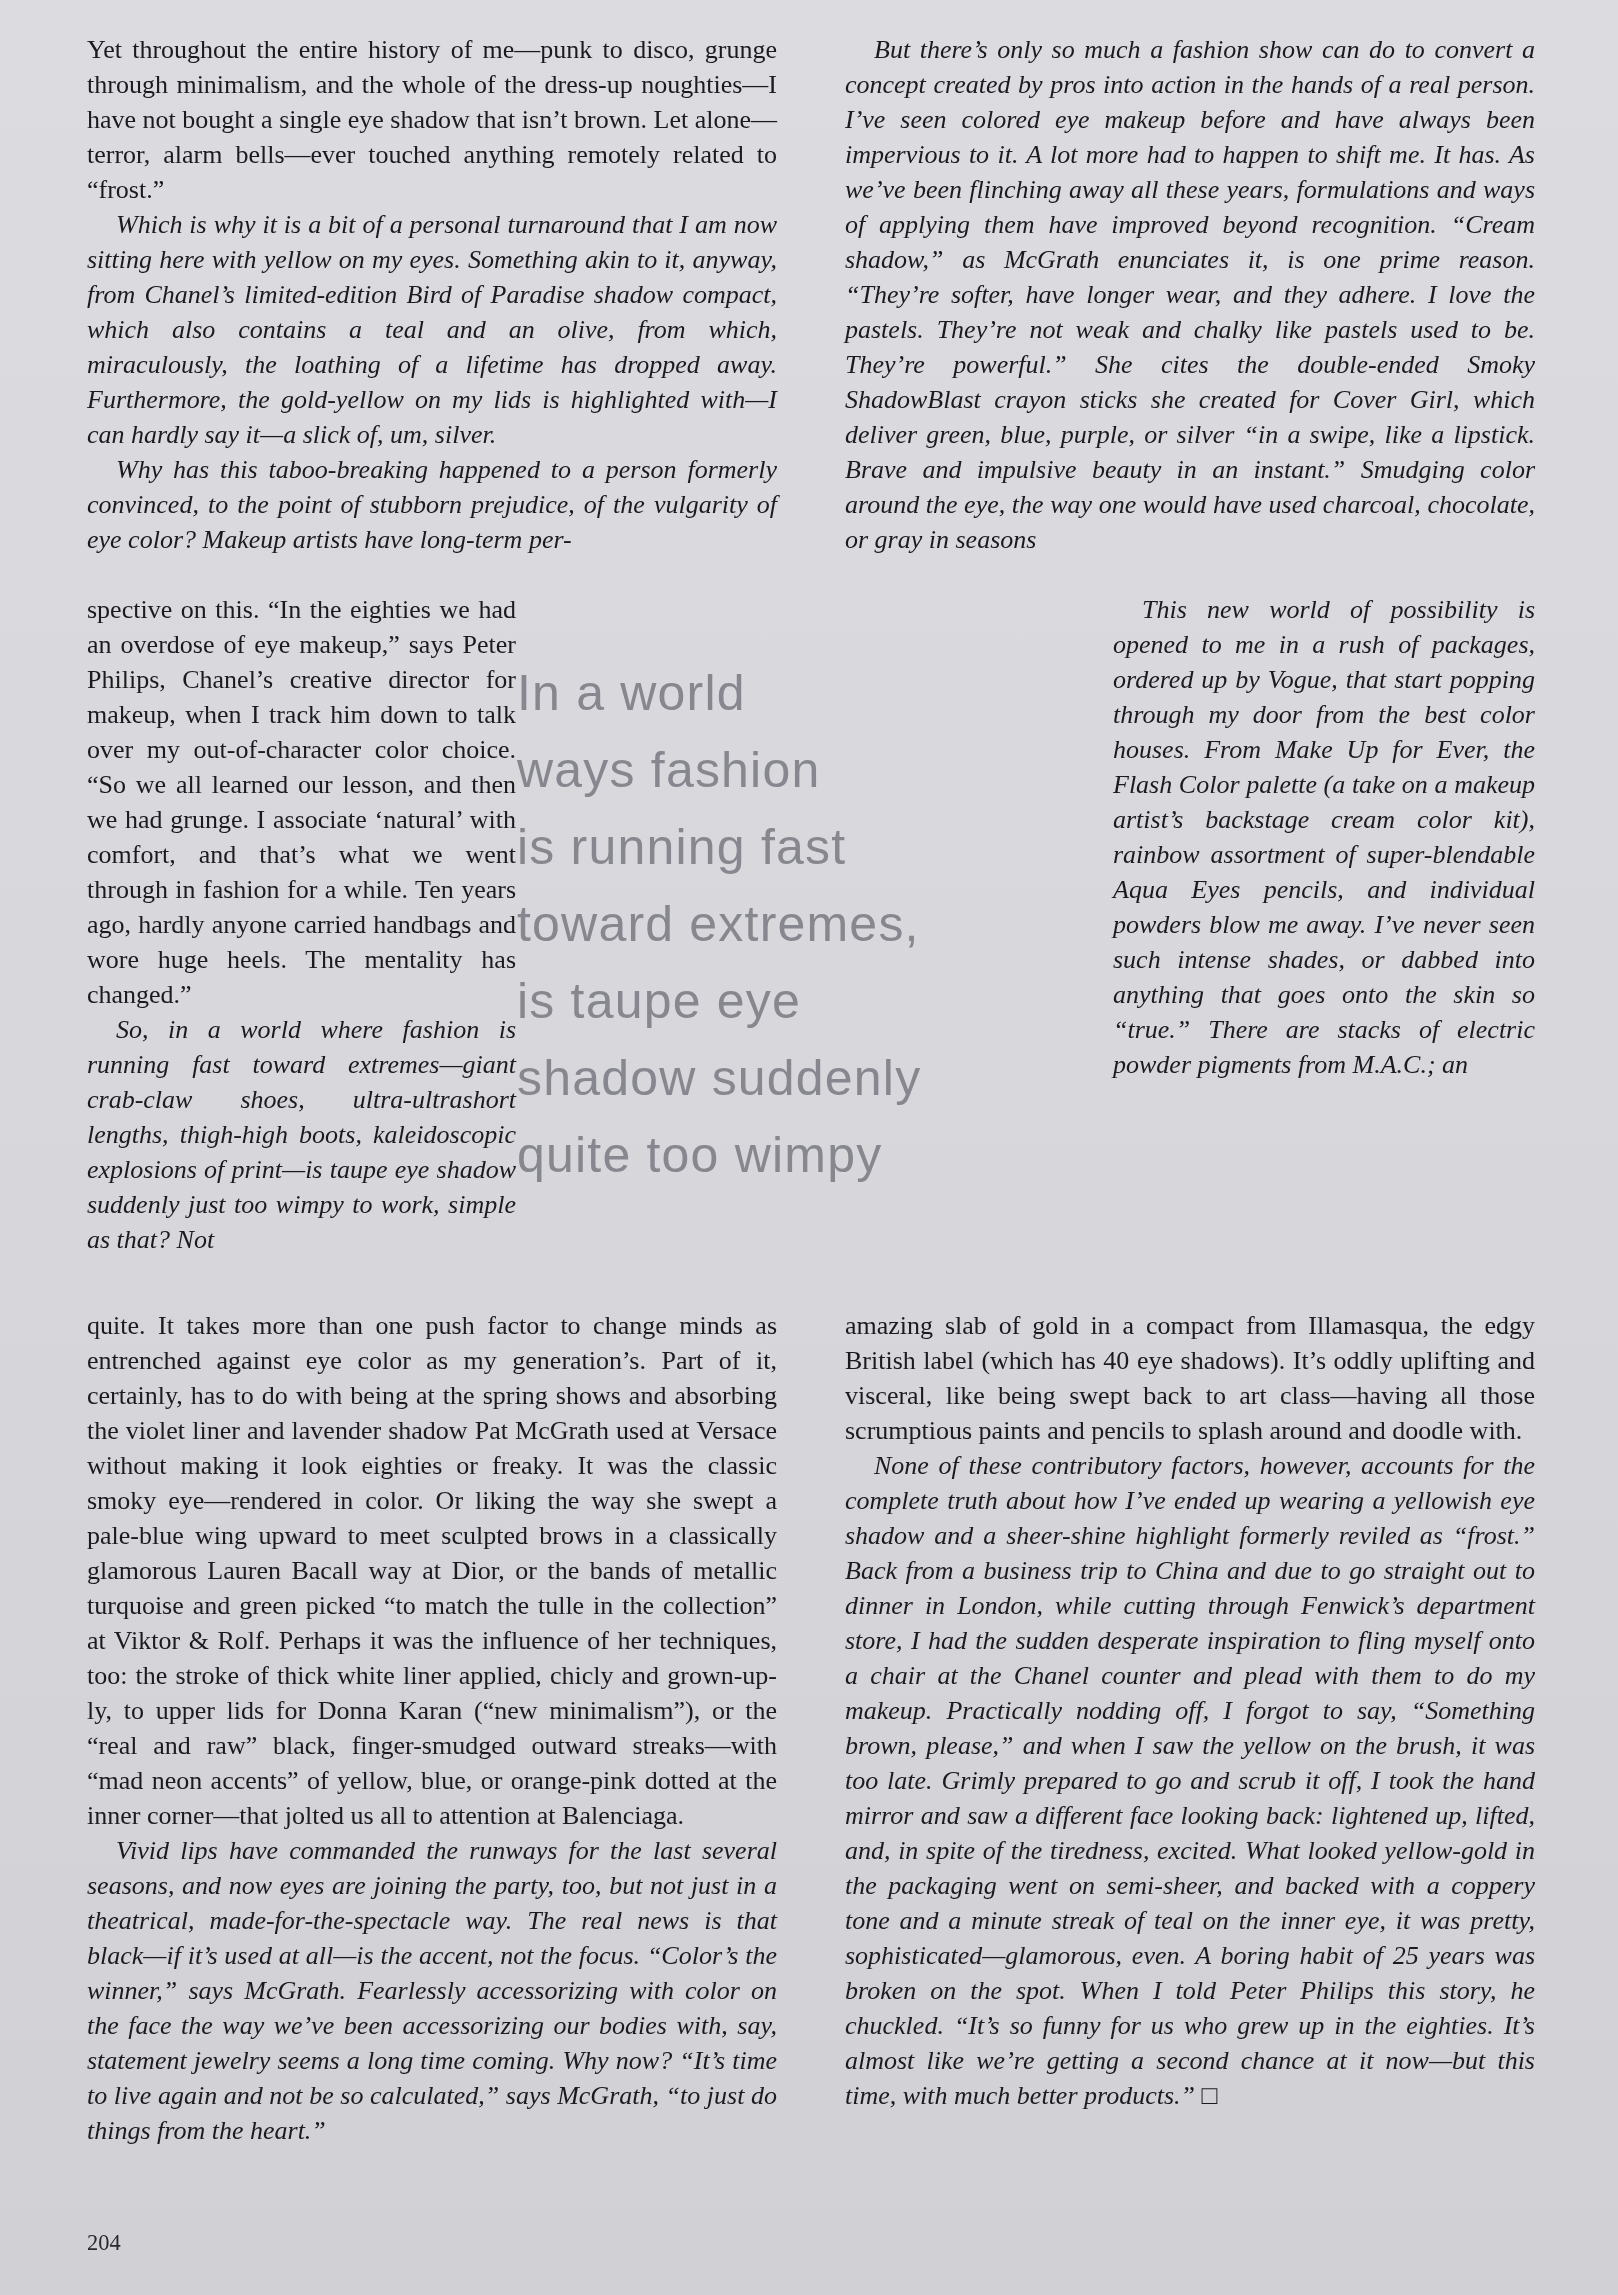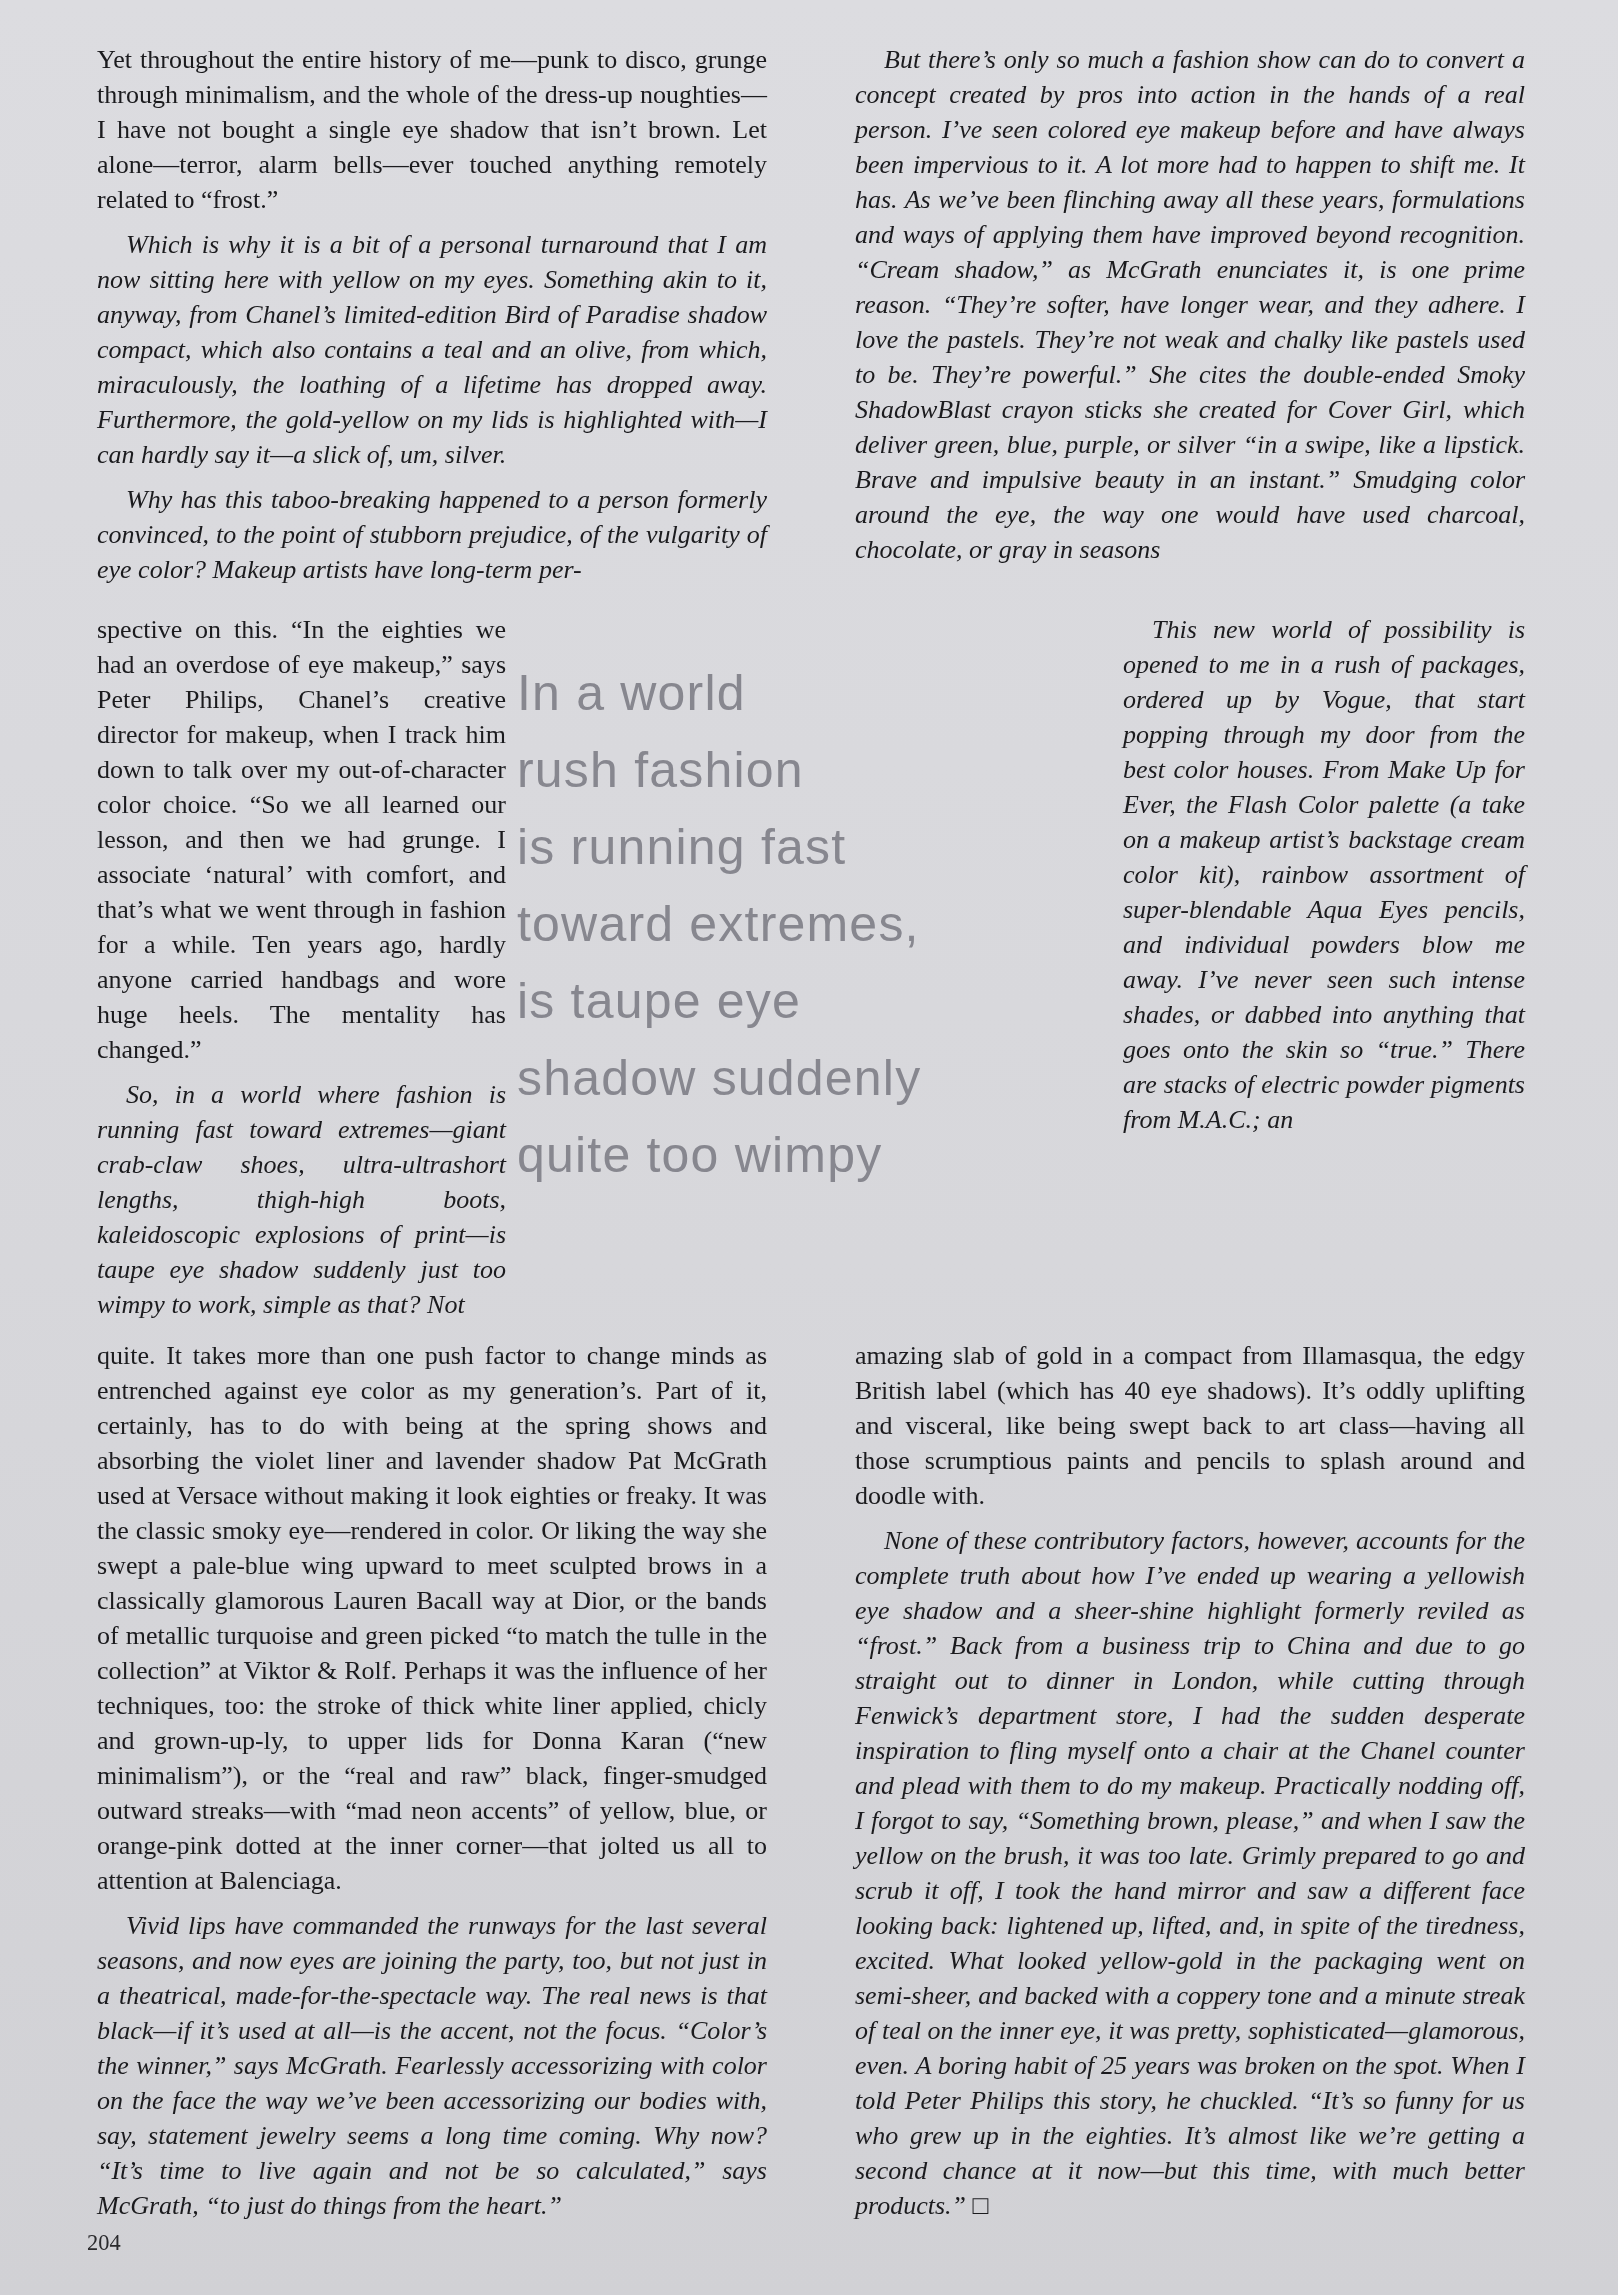--- a/index.html
+++ b/index.html
@@ -21,21 +21,21 @@
     display: flex;
     gap: 68px;
   }
   .col {
     width: 690px;
     font-size: 26px;
     line-height: 35px;
     text-align: justify;
     hyphens: auto;
   }
-  .para { margin: 10px; padding: 0; }
+  .para { margin: 0; padding: 0; }
   .indent { text-indent: 29px; font-style: italic; }
 
   .seg-wide-top { min-height: 560px; }
   .seg-narrow   { min-height: 716px; }
   .col-left  .seg-narrow { width: 429px; }
   .col-right .seg-narrow { width: 422px; margin-left: auto; }
 
   .pull-quote {
     position: absolute;
     left: 517px;
@@ -93,21 +93,21 @@
       <div class="seg seg-wide-bottom">
         <p class="para">amazing slab of gold in a compact from Illamasqua, the edgy British label (which has 40 eye shadows). It’s oddly uplifting and visceral, like being swept back to art class—having all those scrumptious paints and pencils to splash around and doodle with.</p>
         <p class="para indent">None of these contributory factors, however, accounts for the complete truth about how I’ve ended up wearing a yellowish eye shadow and a sheer-shine highlight formerly reviled as “frost.” Back from a business trip to China and due to go straight out to dinner in London, while cutting through Fenwick’s department store, I had the sudden desperate inspiration to fling myself onto a chair at the Chanel counter and plead with them to do my makeup. Practically nodding off, I forgot to say, “Something brown, please,” and when I saw the yellow on the brush, it was too late. Grimly prepared to go and scrub it off, I took the hand mirror and saw a different face looking back: lightened up, lifted, and, in spite of the tiredness, excited. What looked yellow-gold in the packaging went on semi-sheer, and backed with a coppery tone and a minute streak of teal on the inner eye, it was pretty, sophisticated—glamorous, even. A boring habit of 25 years was broken on the spot. When I told Peter Philips this story, he chuckled. “It’s so funny for us who grew up in the eighties. It’s almost like we’re getting a second chance at it now—but this time, with much better products.” □</p>
       </div>
     </div>
 
   </div>
 
   <div class="pull-quote">
     <div class="q-line">In a world</div>
-    <div class="q-line">rush fashion</div>
+    <div class="q-line">ways fashion</div>
     <div class="q-line">is running fast</div>
     <div class="q-line">toward extremes,</div>
     <div class="q-line">is taupe eye</div>
     <div class="q-line">shadow suddenly</div>
     <div class="q-line">quite too wimpy</div>
   </div>
 
   <div class="page-number">204</div>
 
 </div>

